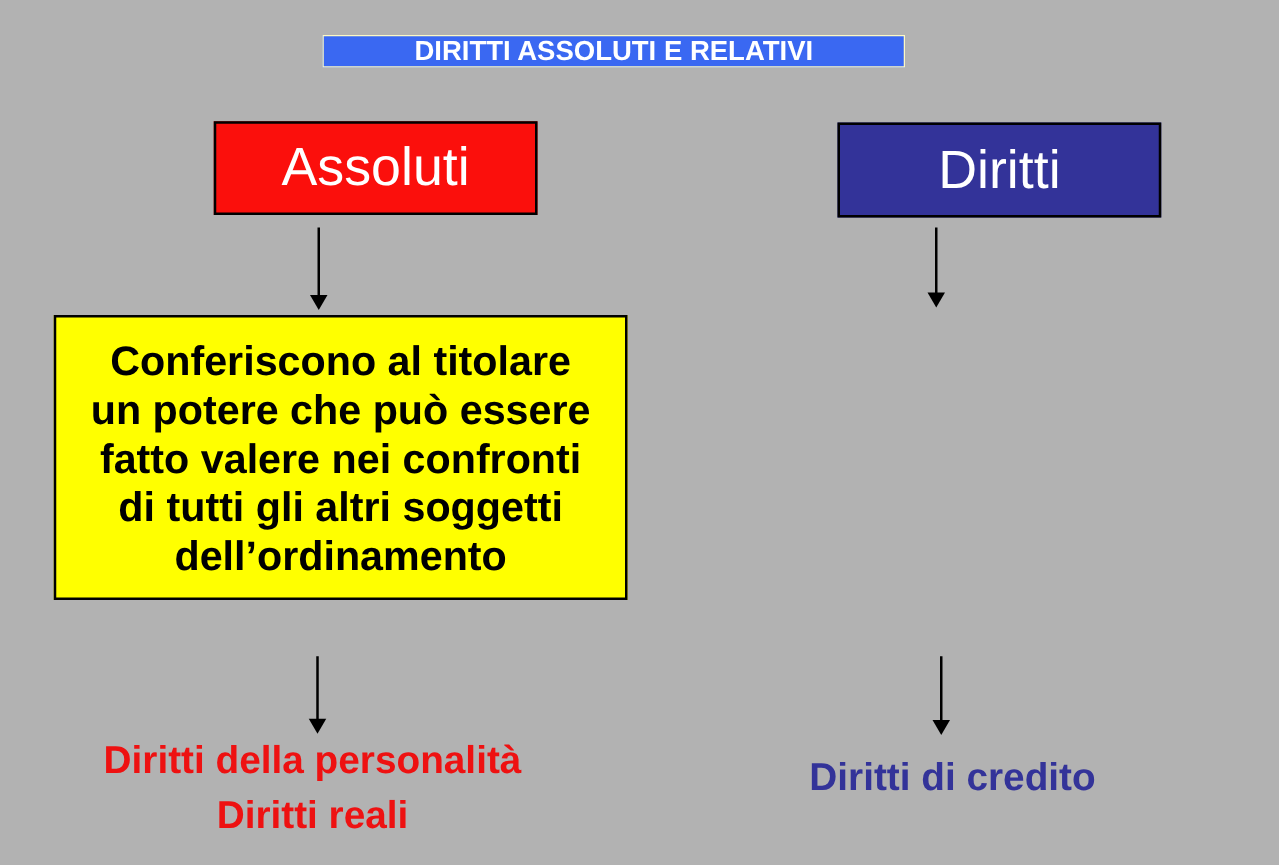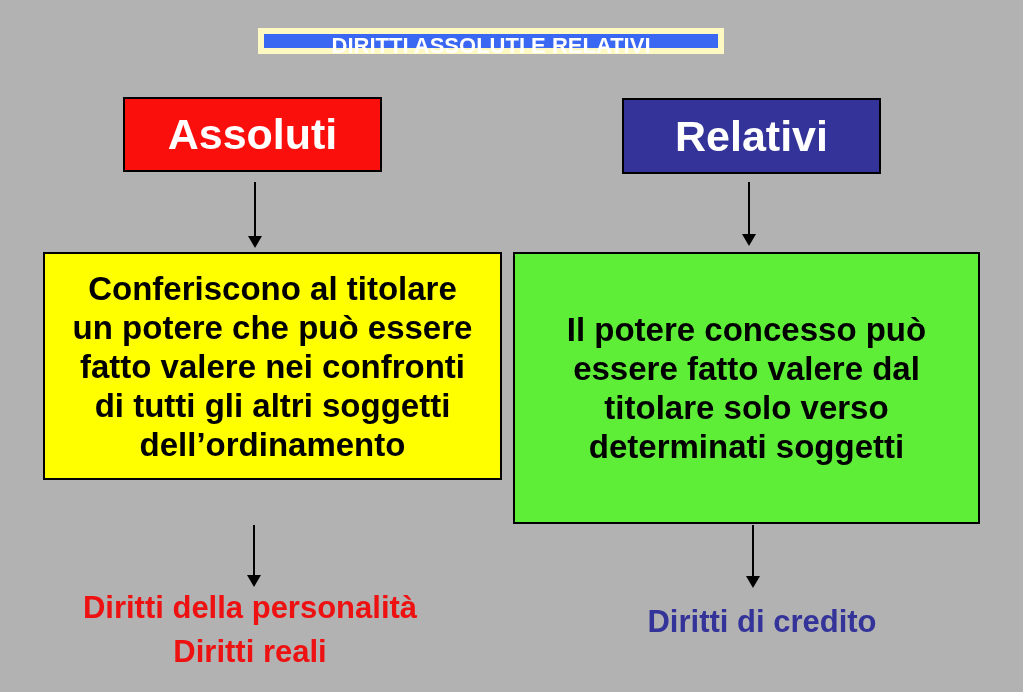--- a/index.html
+++ b/index.html
@@ -22,37 +22,38 @@
     background: var(--background);
     font-family: "Liberation Sans", sans-serif;
     overflow: hidden;
     margin: 0 auto;
   }
   .title-bar {
     position: absolute;
     left: 258px; top: 28px;
     width: 466px; height: 26px;
     background: var(--title-bar);
-    border: 6px solid #fef9c3;
+    border: 1px solid #fef9c3;
     color: #ffffff;
     font-size: 22px;
     font-weight: bold;
     line-height: 24px;
     text-align: center;
     white-space: nowrap;
   }
   .header-box {
     position: absolute;
     border: 2px solid #000000;
     color: #ffffff;
     font-size: 43px;
-    font-weight: bold;
+    font-weight: normal;
     display: flex;
     align-items: center;
     justify-content: center;
+    margin-left: 48px;
   }
   .header-box.assoluti {
     left: 123px; top: 97px;
     width: 259px; height: 75px;
     background: var(--assoluti);
   }
   .header-box.relativi {
     left: 622px; top: 98px;
     width: 259px; height: 76px;
     background: var(--relativi);
@@ -121,42 +122,38 @@
 </style>
 </head>
 <body>
 
 <div class="slide">
 
   <div class="title-bar">DIRITTI ASSOLUTI E RELATIVI</div>
 
   <div class="header-box assoluti">Assoluti</div>
 
-  <div class="header-box relativi">Relativi</div>
+  <div class="header-box relativi">Diritti</div>
 
   <div class="arrow arrow-1">
     <div class="shaft"></div>
     <div class="head"></div>
   </div>
 
   <div class="arrow arrow-2">
     <div class="shaft"></div>
     <div class="head"></div>
   </div>
 
   <div class="body-box yellow">Conferiscono al titolare
 un potere che può essere
 fatto valere nei confronti
 di tutti gli altri soggetti
 dell’ordinamento</div>
 
-  <div class="body-box green">Il potere concesso può
-essere fatto valere dal
-titolare solo verso
-determinati soggetti</div>
 
   <div class="arrow arrow-3">
     <div class="shaft"></div>
     <div class="head"></div>
   </div>
 
   <div class="arrow arrow-4">
     <div class="shaft"></div>
     <div class="head"></div>
   </div>

